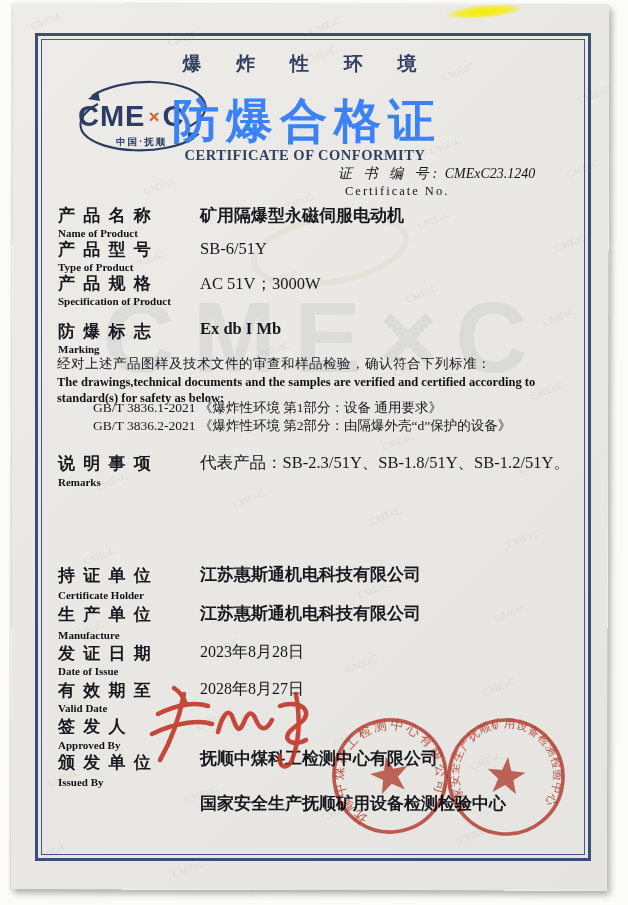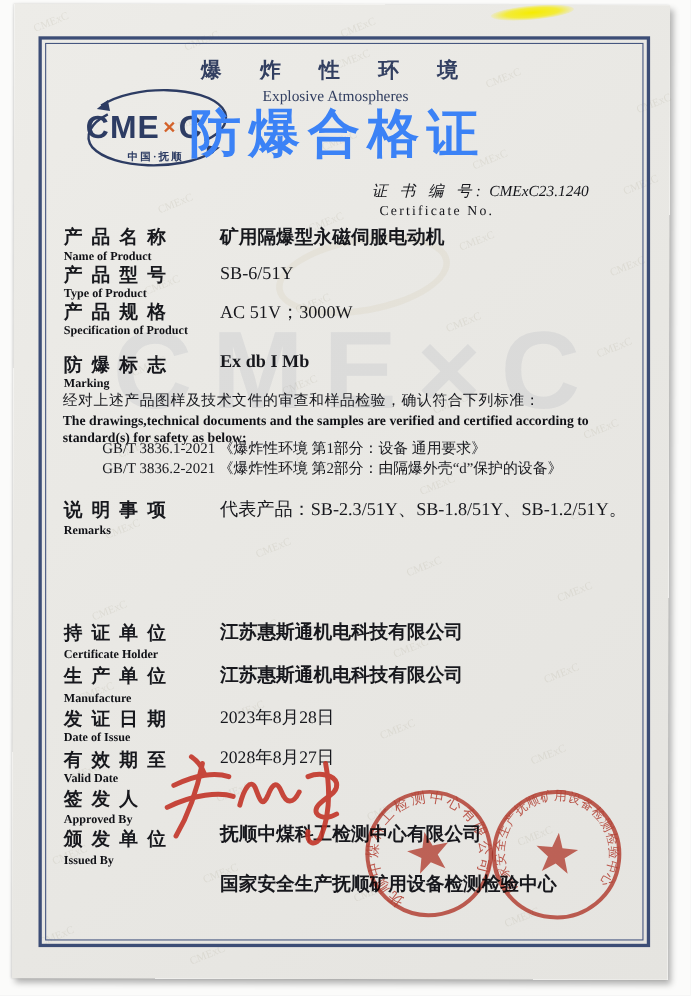--- a/index.html
+++ b/index.html
@@ -133,22 +133,22 @@
       <path d="M34,17 L24,25 L36,27 Z" fill="#2d3c63"></path>
       <path d="M124,69 L136,60 L124,58 Z" fill="#2d3c63"></path>
     </svg>
     <div class="logo-row">
       <span class="logo-cme">CME</span><span class="logo-x">×</span><span class="logo-c">C</span>
     </div>
     <div class="logo-sub">中国·抚顺</div>
   </div>
 
   <div class="title-cn-small">爆 炸 性 环 境</div>
-  <div class="title-en-small">Explosive Atmospheres</div>
   <div class="title-cn-big">防爆合格证</div>
+  <div class="title-en-big">CERTIFICATE OF CONFORMITY</div>
 
   <div class="certno">
     <span class="lbl">证 书 编 号:</span>
     <span>CMExC23.1240</span>
   </div>
   <div class="certno-en">Certificate No.</div>
 
   <div class="lblcn" style="top:204px">产 品 名 称</div>
   <div class="lblen" style="top:227px">Name of Product</div>
   <div class="val bold" style="top:204px">矿用隔爆型永磁伺服电动机</div>

